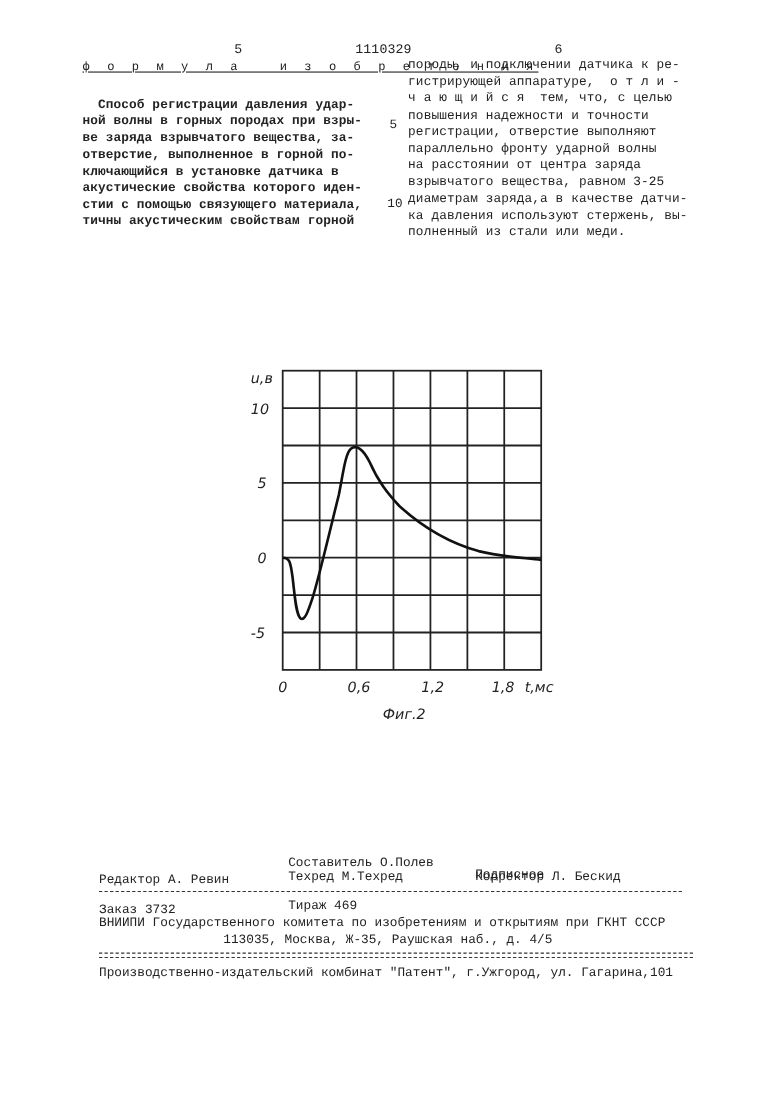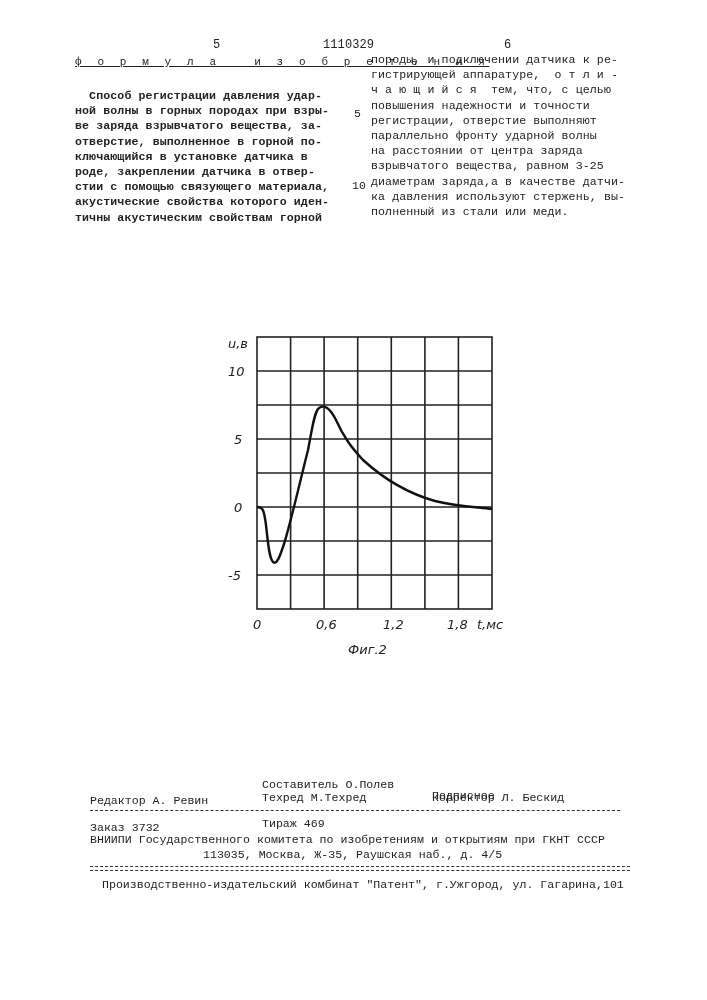--- a/index.html
+++ b/index.html
@@ -21,23 +21,22 @@
 <div class="abs txt pagenum" style="left:323px; top:38px;">1110329</div>
 <div class="abs txt pagenum" style="left:504px; top:38px;">6</div>
 
 <div class="abs txt spaced" style="left:75px; top:55px; font-size:11px;text-decoration:underline;">ф о р м у л а   и з о б р е т е н и я</div>
 <div class="abs" style="left:75px; top:88px;font-weight:bold;">
   <div class="txt">  Способ регистрации давления удар-</div>
   <div class="txt">ной волны в горных породах при взры-</div>
   <div class="txt">ве заряда взрывчатого вещества, за-</div>
   <div class="txt">отверстие, выполненное в горной по-</div>
   <div class="txt">ключающийся в установке датчика в</div>
-  <div class="txt">роде, закреплении датчика в отвер-</div>
+  <div class="txt">акустические свойства которого иден-</div>
   <div class="txt">стии с помощью связующего материала,</div>
-  <div class="txt">акустические свойства которого иден-</div>
   <div class="txt">тичны акустическим свойствам горной</div>
 </div>
 
 <div class="abs txt linenum" style="left:354px; top:106px;">5</div>
 <div class="abs txt linenum" style="left:352px; top:178px;">10</div>
 
 <div class="abs" style="left:371px; top:52px;">
   <div class="txt">породы, и подключении датчика к ре-</div>
   <div class="txt">гистрирующей аппаратуре,  о т л и -</div>
   <div class="txt">ч а ю щ и й с я  тем, что, с целью</div>
@@ -94,13 +93,13 @@
 <div class="dash" style="left:90px; top:810px; width:530px;"></div>
 
 <div class="abs footer" style="left:90px; top:820px;">Заказ 3732</div>
 <div class="abs footer" style="left:262px; top:816px;">Тираж 469</div>
 <div class="abs footer" style="left:432px; top:788px;">Подписное</div>
 <div class="abs footer" style="left:90px; top:832px;">ВНИИПИ Государственного комитета по изобретениям и открытиям при ГКНТ СССР</div>
 <div class="abs footer" style="left:203px; top:847px;">113035, Москва, Ж-35, Раушская наб., д. 4/5</div>
 <div class="dash" style="left:90px; top:866px; width:540px;"></div>
 <div class="dash" style="left:90px; top:870px; width:540px;"></div>
 
-<div class="abs footer" style="left:90px; top:877px;margin-left:12px;">Производственно-издательский комбинат "Патент", г.Ужгород, ул. Гагарина,101</div>
+<div class="abs footer" style="left:90px; top:877px;">Производственно-издательский комбинат "Патент", г.Ужгород, ул. Гагарина,101</div>
 
 </body></html>

